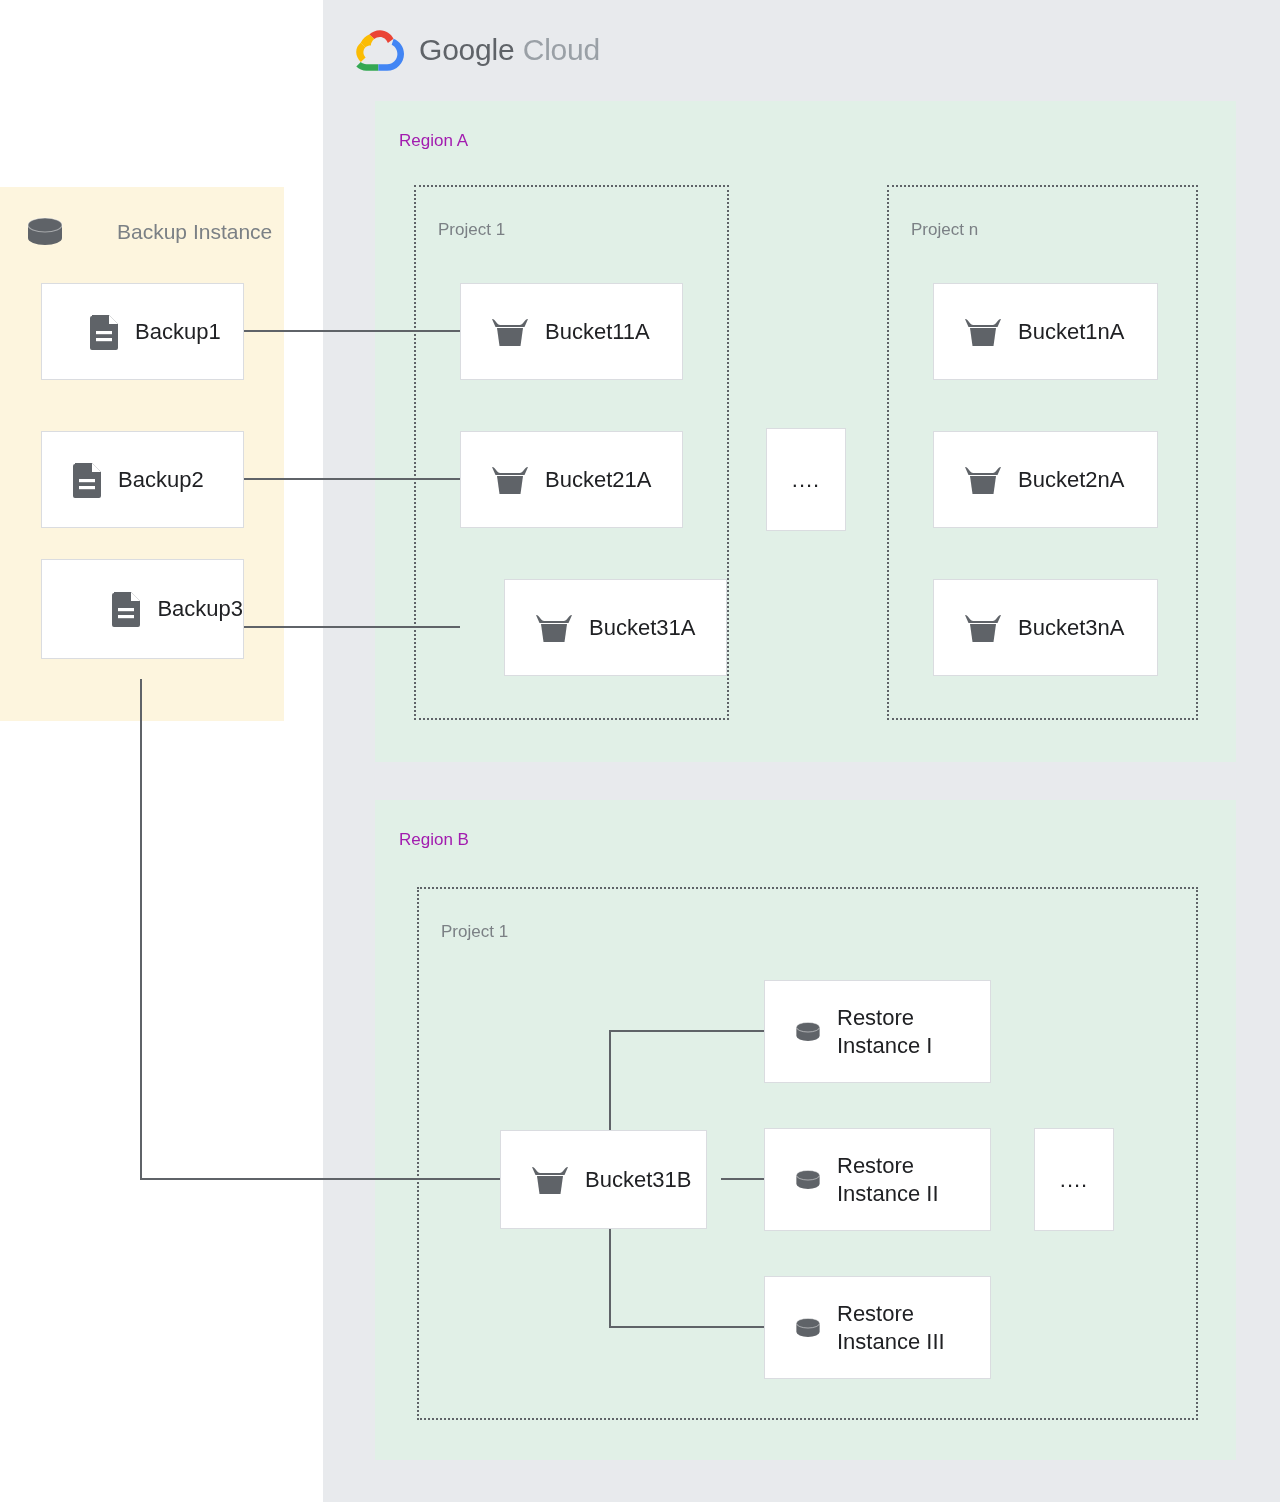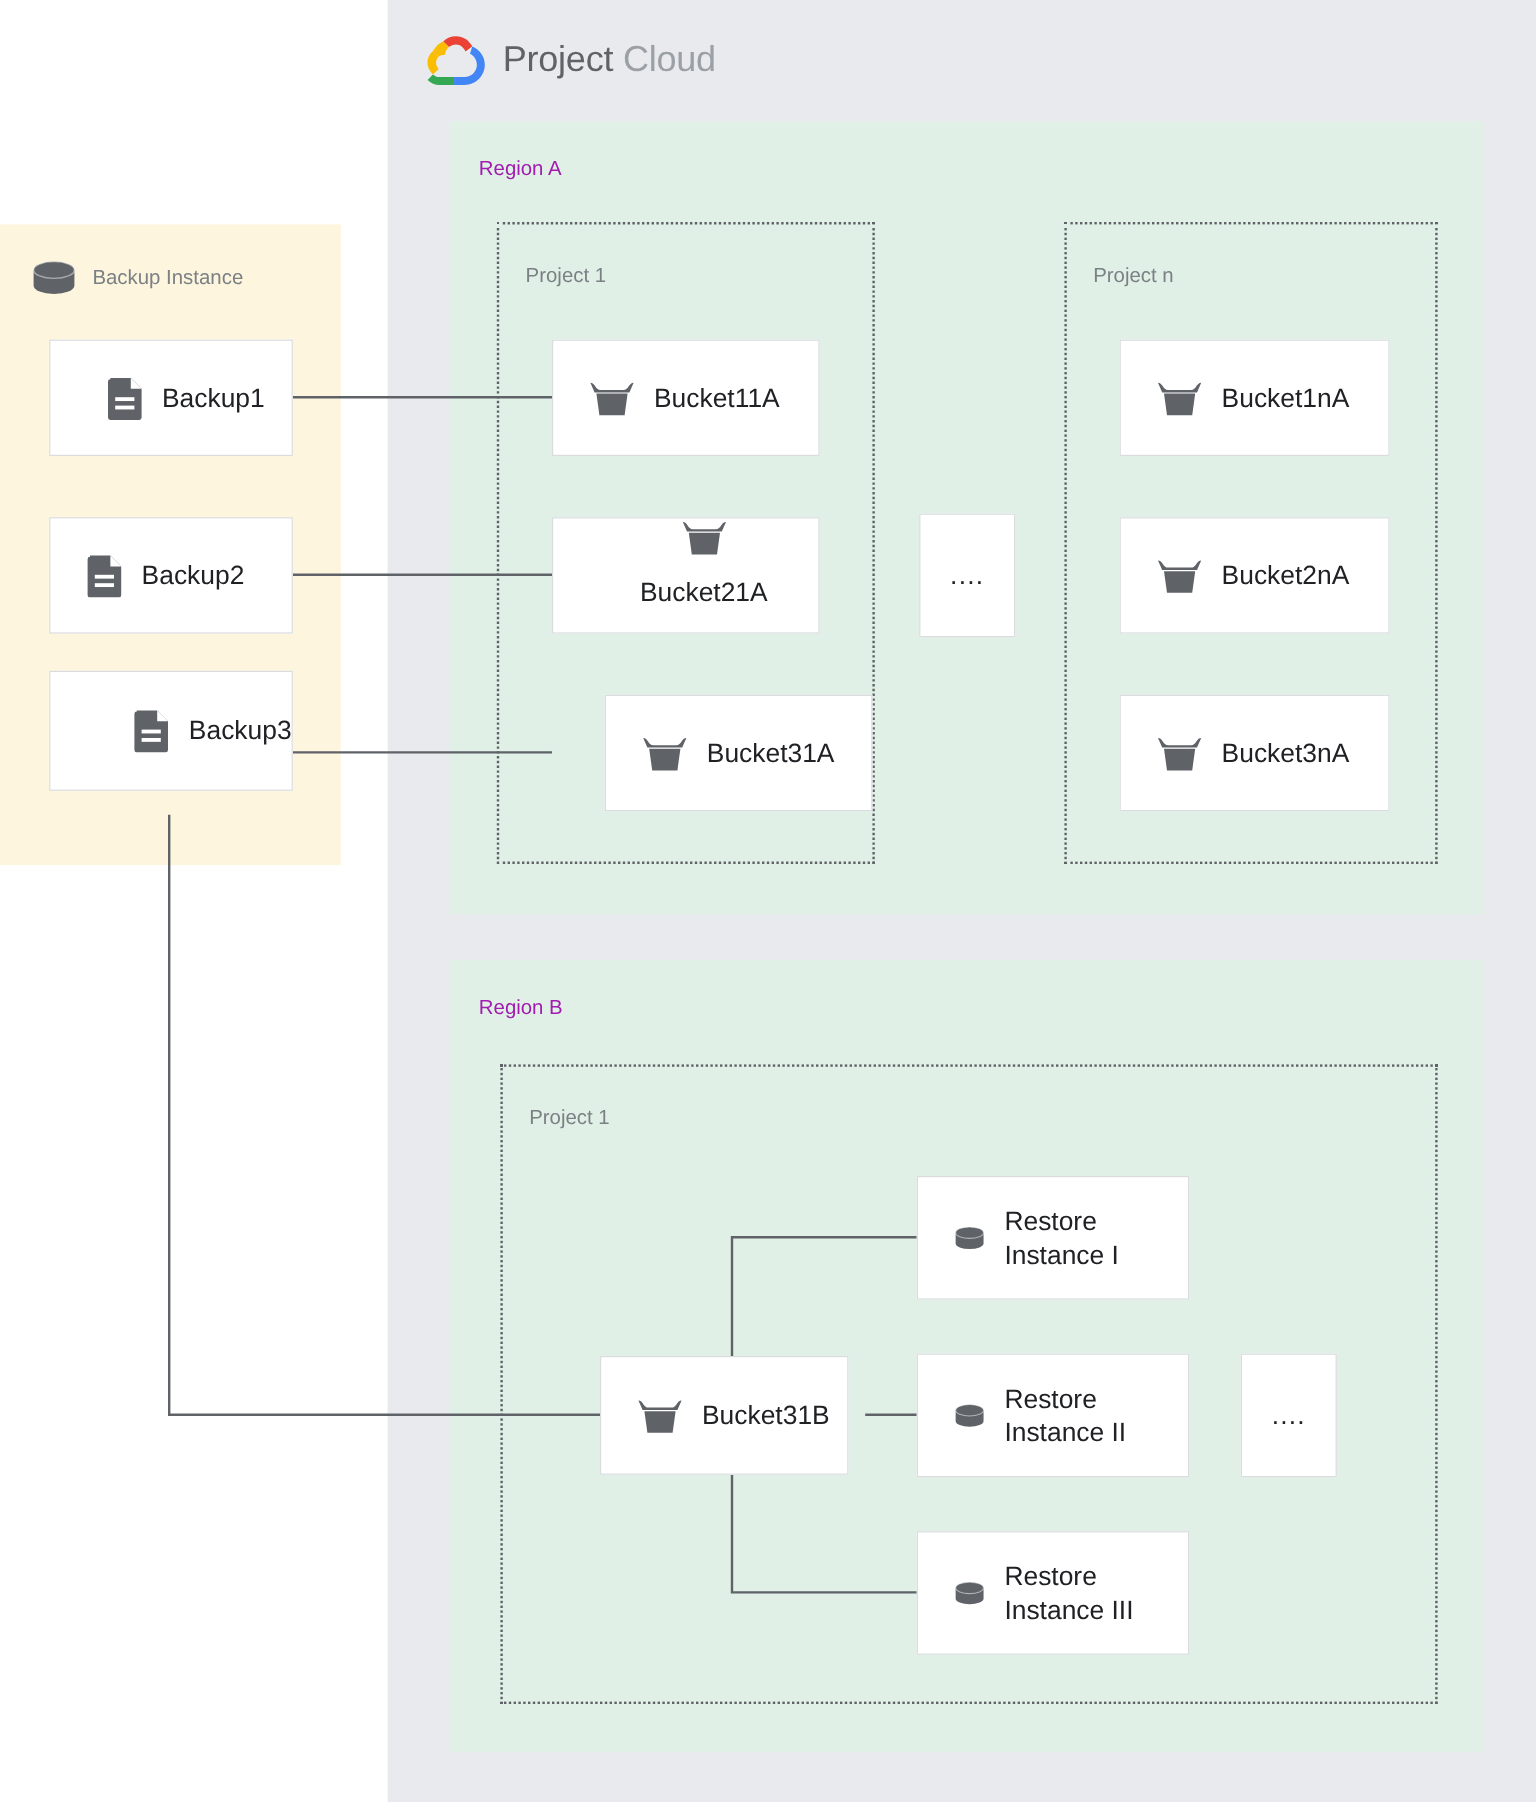--- a/index.html
+++ b/index.html
@@ -57,21 +57,21 @@
 
   
   .backup-panel {
     position: absolute; left: 0px; top: 187px; width: 284px; height: 534px;
     background: #fdf5de;
   }
   .backup-panel-header {
     position: absolute; left: 26px; top: 30px;
     display: flex; align-items: center; gap: 13px;
   }
-  .backup-panel-header .label { font-size: 17px; color: #7b8085; }
+  .backup-panel-header .label { font-size: 21px; color: #7b8085; margin-left: 40px; }
 
   
   .node {
     position: absolute;
     background: #ffffff;
     border: 1px solid #dadce0;
     display: flex; align-items: center;
     gap: 16px;
     padding-left: 30px;
   }
@@ -86,21 +86,21 @@
     font-size: 22px; color: #202124; letter-spacing: 1px;
   }
 
   
   #backup1 { left: 41px; top: 283px;  width: 203px; height: 97px; padding-left: 47px; }
   #backup2 { left: 41px; top: 431px;  width: 203px; height: 97px; }
   #backup3 { left: 41px; top: 559px;  width: 203px; height: 100px; justify-content: flex-end; }
 
   
   #b11a { left: 460px; top: 283px; width: 223px; height: 97px; }
-  #b21a { left: 460px; top: 431px; width: 223px; height: 97px; flex-direction: column; }
+  #b21a { left: 460px; top: 431px; width: 223px; height: 97px; }
   #b31a { left: 460px; top: 579px; width: 223px; height: 97px; margin-left: 44px; }
   #dotsA { left: 766px; top: 428px; width: 80px; height: 103px; }
   #b1na { left: 933px; top: 283px; width: 225px; height: 97px; }
   #b2na { left: 933px; top: 431px; width: 225px; height: 97px; }
   #b3na { left: 933px; top: 579px; width: 225px; height: 97px; }
 
   
   #b31b  { left: 500px; top: 1130px; width: 207px; height: 99px; }
   #rest1 { left: 764px; top: 980px;  width: 227px; height: 103px; }
   #rest2 { left: 764px; top: 1128px; width: 227px; height: 103px; }
@@ -132,21 +132,21 @@
     <svg class="gc-logo" viewBox="0 0 50 46">
       <path d="M25 3.2c6.0 0 11.1 3.5 13.5 8.6l-5.6 4.2C31.4 12.3 28.5 10 25 10c-2.2 0-4.2.8-5.8 2.1l-4.9-4.6C17.1 4.8 20.8 3.2 25 3.2z" fill="#ea4335"></path>
       <path d="M14.3 7.5l4.9 4.6c-1.9 1.6-3.2 3.9-3.4 6.5h-0.3c-1.9 0-3.6.6-5 1.6l-4.8-4.5C8.0 11.5 10.9 8.7 14.3 7.5z" fill="#fbbc04"></path>
       <path d="M5.7 15.7l4.8 4.5c-1.3 1.3-2.1 3.1-2.1 5.1 0 2.0.8 3.8 2.2 5.1l-4.8 4.6C3.0 32.2 1.2 28.8 1.2 25c0-3.7 1.7-7.0 4.5-9.3z" fill="#fbbc04"></path>
       <path d="M5.8 35c1.4 1.4 3.4 2.2 5.6 2.2h12.0v6.6h-12.0c-3.9 0-7.5-1.6-10.1-4.2L5.8 35z" fill="#34a853"></path>
       <path d="M38.5 11.8C44.8 14.3 49 20.2 49 27c0 9.2-7.5 16.8-16.8 16.8H23.4v-6.6h8.8c5.6 0 10.2-4.6 10.2-10.2 0-4.0-2.3-7.5-5.7-9.2l1.8-5.9z" fill="#4285f4"></path>
       <path d="M25 10c3.5 0 6.4 2.3 7.9 6.0l5.6-4.2-.1-.1c-3.4 1.3-2.0 5.6-2.0 5.6 3.4 1.7 5.7 5.2 5.7 9.2 0 5.6-4.6 10.2-10.2 10.2H11.4c-2.2 0-4.2-.8-5.6-2.2l4.8-4.6C12 31.2 13.5 32 15.5 32h16.7c3.8 0 6.9-3.1 6.9-6.9s-3.1-6.9-6.9-6.9H15.8c.2-2.6 1.5-4.9 3.4-6.5C20.8 10.8 22.8 10 25 10z" fill="#ffffff" opacity="0"></path>
       <circle cx="25" cy="25" r="9" fill="#e8eaed"></circle>
       <path d="M15.5 22.5h10.5v5H15.5z" fill="#e8eaed"></path>
     </svg>
-    <div class="gc-word"><span class="g-bold">Project</span> <span class="g-light">Cloud</span></div>
+    <div class="gc-word"><span class="g-bold">Google</span> <span class="g-light">Cloud</span></div>
   </div>
 
   <div class="region" id="region-a">
     <div class="region-label">Region A</div>
   </div>
   <div class="project" id="proj-1a">
     <div class="project-label">Project 1</div>
   </div>
   <div class="project" id="proj-na">
     <div class="project-label">Project n</div>

